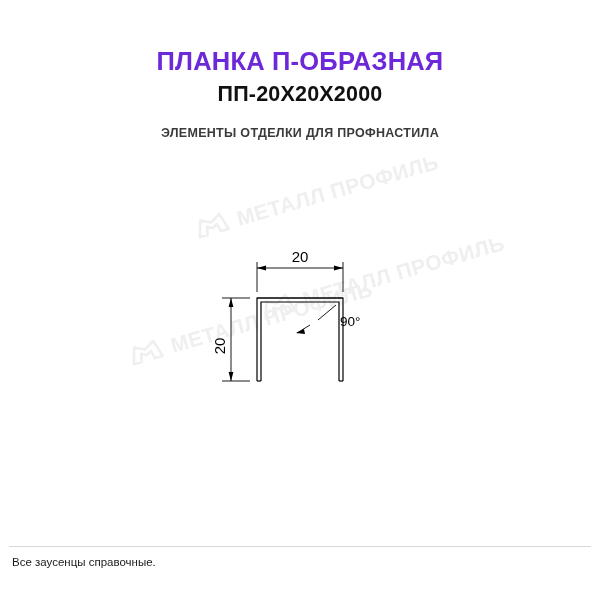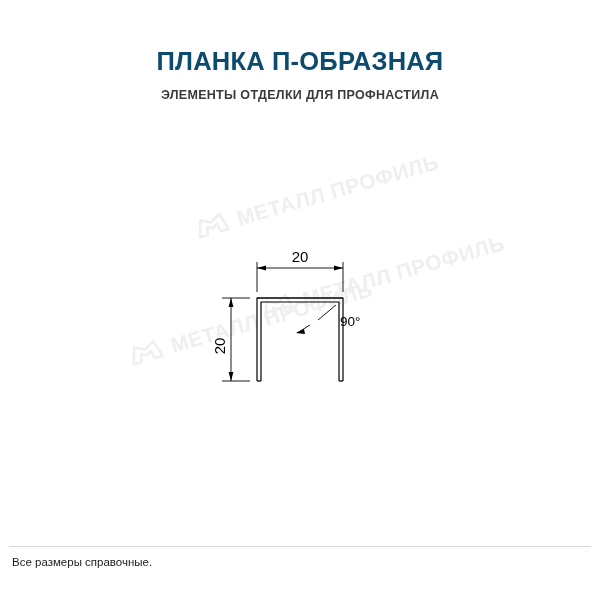--- a/index.html
+++ b/index.html
@@ -29,37 +29,37 @@
     left: 0;
     top: 46px;
     width: 600px;
     text-align: center;
   }
   .title-main {
     font-size: 25.5px;
     font-weight: bold;
     letter-spacing: 0.2px;
     line-height: 1.18;
-    color: #0c4a6e;
+    color: #6d28d9;
     white-space: nowrap;
   }
   .title-sub {
     font-size: 21.5px;
     font-weight: bold;
     letter-spacing: 0.2px;
     line-height: 1.25;
     margin-top: 5px;
     color: #111111;
     white-space: nowrap;
   }
   .title-caption {
     font-size: 12.5px;
     font-weight: bold;
     letter-spacing: 0.3px;
-    margin-top: 12px;
+    margin-top: 18px;
     color: #3a3a3a;
     white-space: nowrap;
   }
 
   
   .watermark {
     position: absolute;
     color: #efefef;
     font-weight: bold;
     font-size: 21px;
@@ -140,20 +140,21 @@
     <span class="wm-logo">
       <svg width="34" height="26" viewBox="0 0 34 26">
         <path d="M2 20 L7 4 L17 9 L27 3 L32 20 L24 20 L22 12 L17 15 L12 12 L10 20 Z" fill="none" stroke="#efefef" stroke-width="2.6" stroke-linejoin="round"></path>
       </svg>
     </span>
     <span>МЕТАЛЛ ПРОФИЛЬ</span>
   </div>
 
   <div class="header">
     <div class="title-main">ПЛАНКА П-ОБРАЗНАЯ</div>
+    <div class="title-sub">ПП-20Х20Х2000</div>
     <div class="title-caption">ЭЛЕМЕНТЫ ОТДЕЛКИ ДЛЯ ПРОФНАСТИЛА</div>
   </div>
 
   <svg class="drawing" viewBox="0 0 600 600">
     <g stroke="#000000" fill="none" stroke-width="1.1">
 
       <path d="M257 381 L257 298 L343 298 L343 381" stroke-width="1.2"></path>
 
       <path d="M261 381 L261 302 L339 302 L339 381" stroke-width="1.2"></path>
 
@@ -188,16 +189,16 @@
 
     <text x="300" y="262" text-anchor="middle" font-family="Liberation Sans, sans-serif" font-size="15" fill="#000000">20</text>
 
     <text x="225" y="346" text-anchor="middle" font-family="Liberation Sans, sans-serif" font-size="15" fill="#000000" transform="rotate(-90 225 346)">20</text>
 
     <text x="340" y="326" text-anchor="start" font-family="Liberation Sans, sans-serif" font-size="13.5" fill="#000000">90°</text>
   </svg>
 
   <div class="footer-rule"></div>
   <div class="footer">
-    <div>Все размеры справочные.</div>
+    <div>Все заусенцы справочные.</div>
   </div>
 
 </div>
 
 </body></html>

